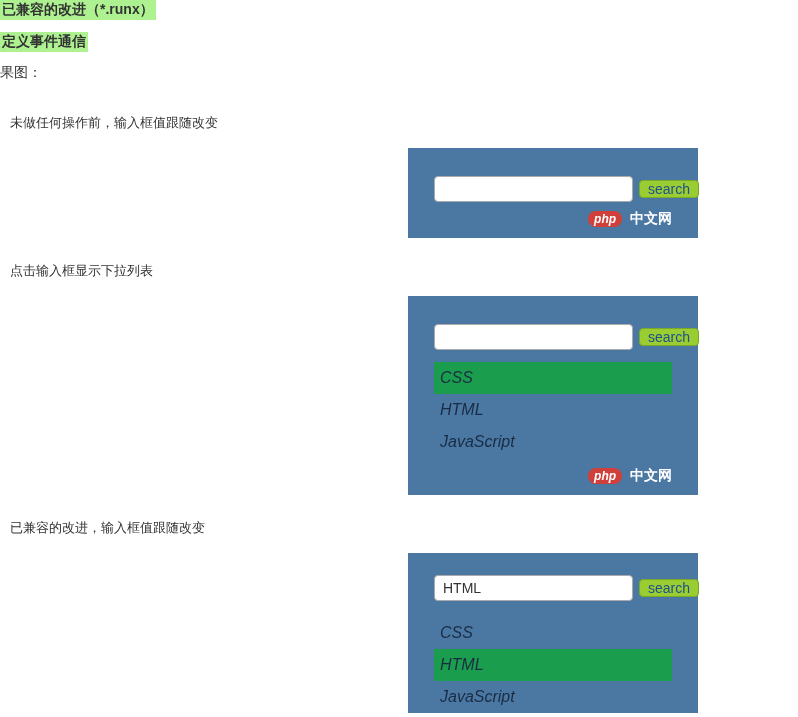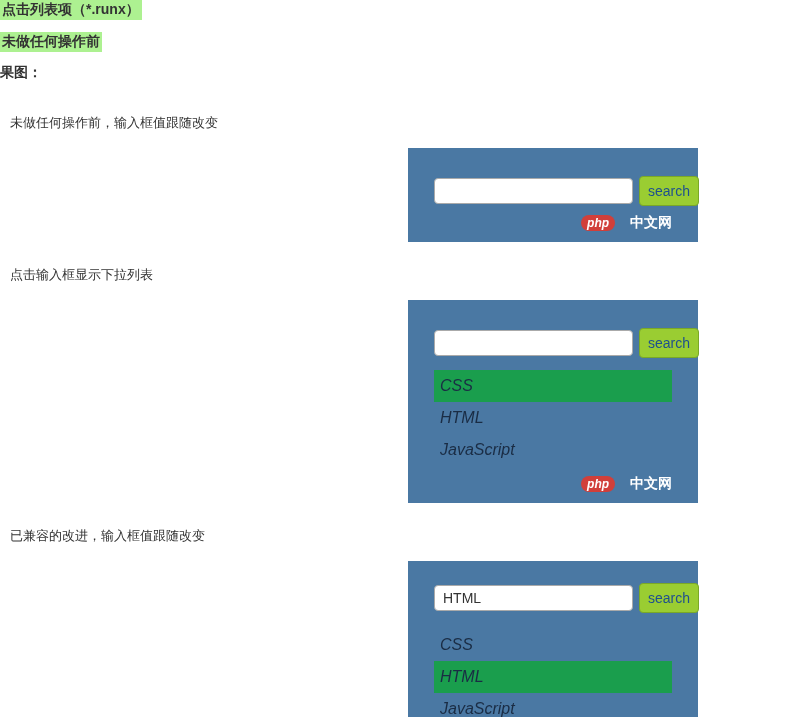--- a/index.html
+++ b/index.html
@@ -15,21 +15,21 @@
       width: 798px;
     }
     .highlight-line {
       background: #adf191;
       display: inline-block;
       font-weight: bold;
       padding: 1px 2px;
       margin-bottom: 12px;
     }
     .bold-line {
-      font-weight: bold;
+      font-weight: normal;
       margin-bottom: 32px;
     }
     .step-text {
       margin: 10px 0 16px 10px;
       font-size: 13px;
       color: #333;
     }
     .demo-box {
       background: #4a78a3;
       width: 290px;
@@ -52,21 +52,21 @@
       font-size: 14px;
       background: #fff;
       color: #333;
     }
     .search-btn {
       background: #9acd32;
       border: 1px solid #7aa828;
       border-radius: 4px;
       color: #1e4f8f;
       font-size: 14px;
-      padding: 6px 8px;
+      padding: 0 8px;
       cursor: pointer;
     }
     .dropdown {
       margin-top: 12px;
     }
     .dropdown-item {
       padding: 7px 6px;
       font-size: 16px;
       color: #1a2c44;
       cursor: pointer;
@@ -89,43 +89,43 @@
       font-size: 12px;
       padding: 1px 6px;
       border-radius: 9px;
       font-style: italic;
       vertical-align: middle;
     }
     .watermark-text {
       color: #fff;
       font-weight: bold;
       font-size: 14px;
-      margin-left: 11px;
+      margin-left: 4px;
       vertical-align: middle;
     }
     .demo-box.tall {
       padding-bottom: 8px;
     }
     .demo-box.last {
       padding-top: 22px;
       padding-bottom: 0;
       margin-bottom: 0;
     }
     .demo-box.last .dropdown {
       margin-top: 16px;
     }
   </style>
 </head>
 <body>
 
 
 
-<div class="highlight-line">点击列表项（*.runx）</div>
+<div class="highlight-line">已兼容的改进（*.runx）</div>
 <br>
-<div class="highlight-line">未做任何操作前</div>
+<div class="highlight-line">定义事件通信</div>
 
 <div class="bold-line">果图：</div>
 
 <div class="step-text">未做任何操作前，输入框值跟随改变</div>
 
 <div class="demo-box">
   <div class="search-row">
     <input class="search-input" type="text" value="" style="">
     <button class="search-btn">search</button>
   </div>

